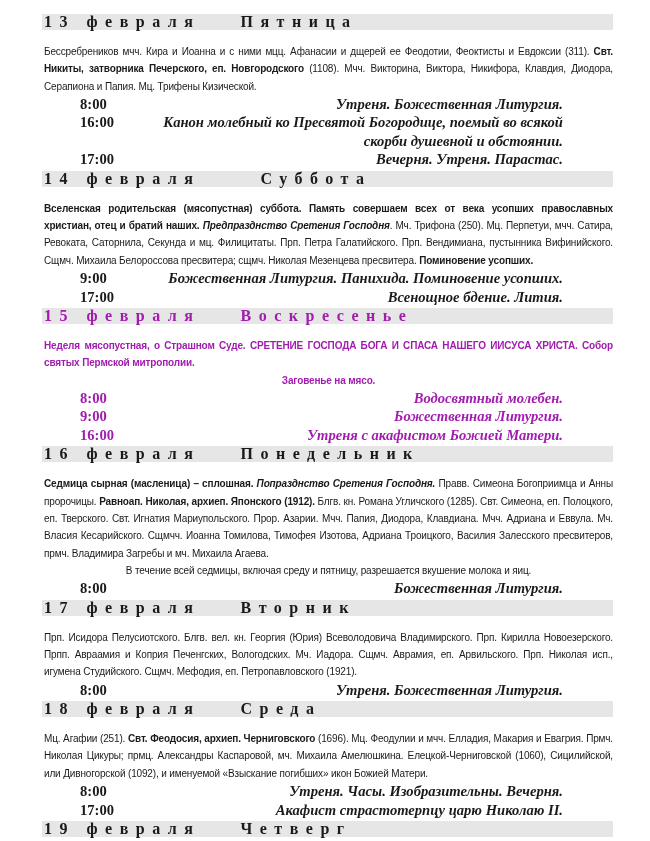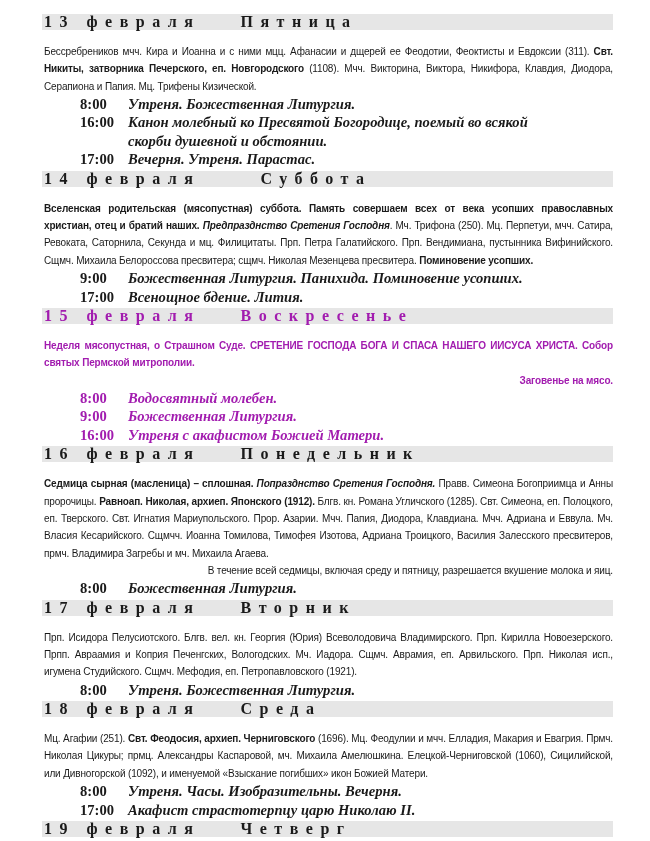--- a/index.html
+++ b/index.html
@@ -22,29 +22,29 @@
   .day-header .date { display: inline-block; }
   .day-header .weekday { display: inline-block; margin-left: 40px; text-align: center; }
   .desc {
     font-family: "Liberation Sans Narrow", "Liberation Sans", "DejaVu Sans Condensed", sans-serif;
     font-size: 10px; line-height: 17.3px;
     text-align: justify;
     letter-spacing: -0.15px;
     padding: 13px 0 0 2px;
   }
   .desc b { font-weight: bold; }
-  .desc .note { display: block; text-align: right; }
+  .desc .note { display: block; text-align: center; }
   .red, .red .desc, .red .service { color: #a21caf; }
   .services { padding-left: 38px; }
   .service {
     display: flex; font-family: "Liberation Serif", "DejaVu Serif", serif;
     font-size: 14.6px; line-height: 18.5px; font-weight: bold;
   }
   .service .time { width: 48px; flex: none; }
-  .service .what { font-style: italic; flex: 1; padding-right: 50px; }
+  .service .what { font-style: italic; flex: 1; padding-right: 50px; text-align: right; }
 </style>
 </head>
 <body>
 
 <div class="page" id="page">
     <section class="day">
     <div class="day-header" style="background: rgb(230, 230, 230);">
       <span class="date">13 февраля</span>
       <span class="weekday">Пятница</span>
     </div>

